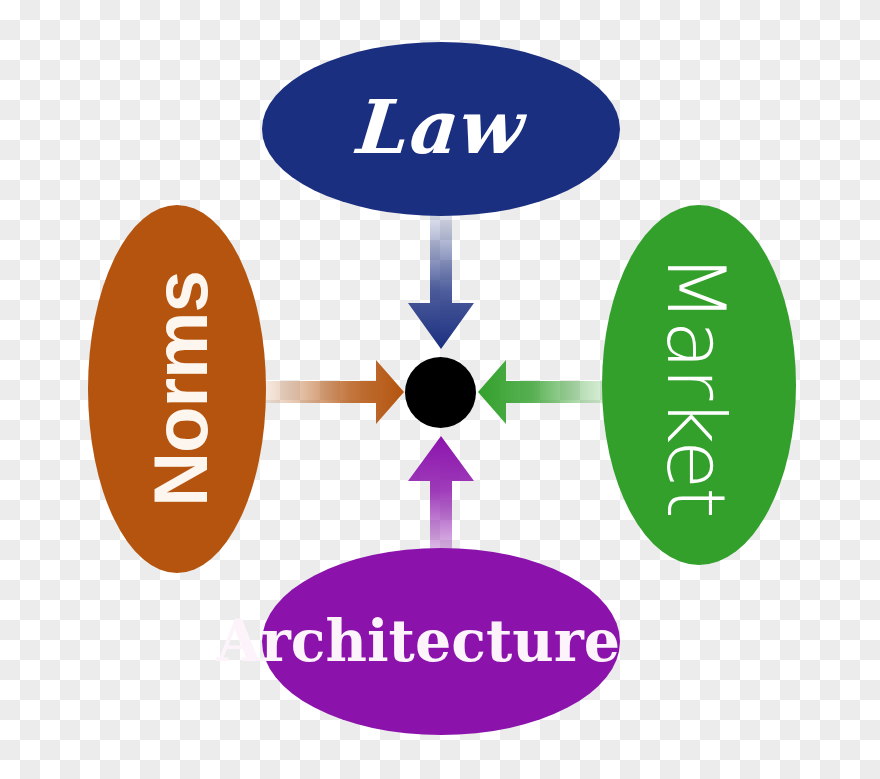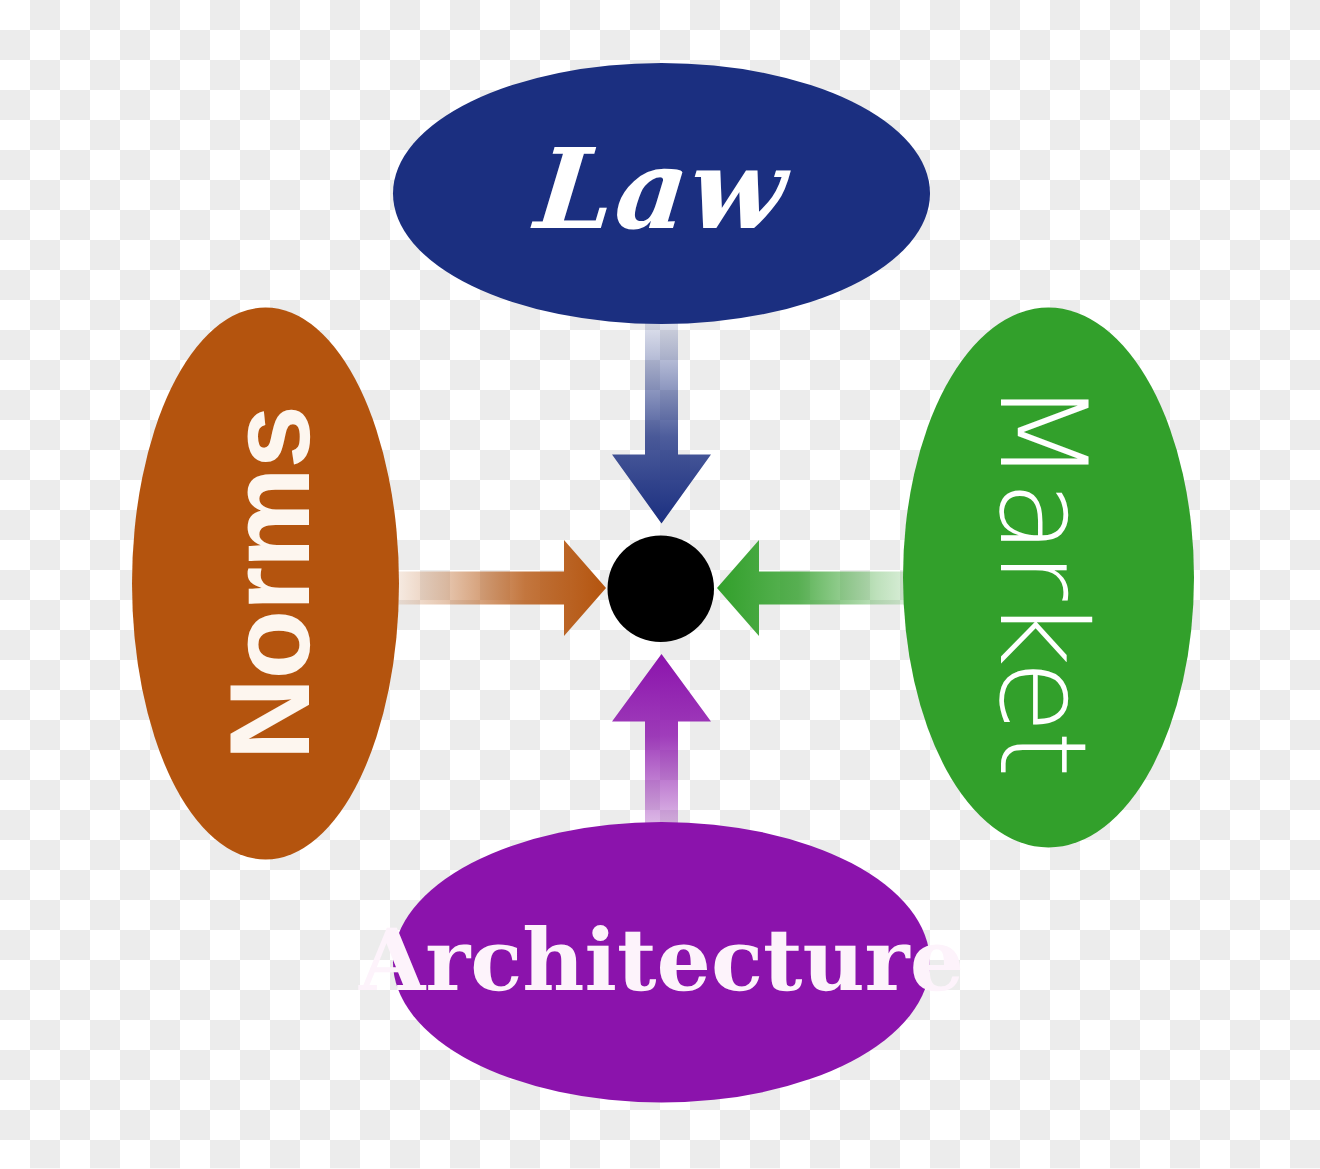--- a/index.html
+++ b/index.html
@@ -192,20 +192,20 @@
     </div>
 
     <div class="node" id="node-norms" style="background: rgb(180, 84, 14);">
       <span class="node-label" style="color: rgb(253, 246, 239);">Norms</span>
     </div>
 
     <div class="node" id="node-market" style="background: rgb(50, 160, 43);">
       <span class="node-label" style="color: rgb(255, 255, 255);">Market</span>
     </div>
 
-    <div class="node" id="node-architecture" style="background: rgb(139, 19, 172);">
+    <div class="node" id="node-architecture" style="background: rgb(139, 19, 172); justify-content: flex-end;">
       <span class="node-label" style="color: rgb(253, 243, 251);">Architecture</span>
     </div>
 
     <div id="center-dot" style="background: rgb(0, 0, 0);"></div>
 
   </div>
 </div>
 
 </body></html>

